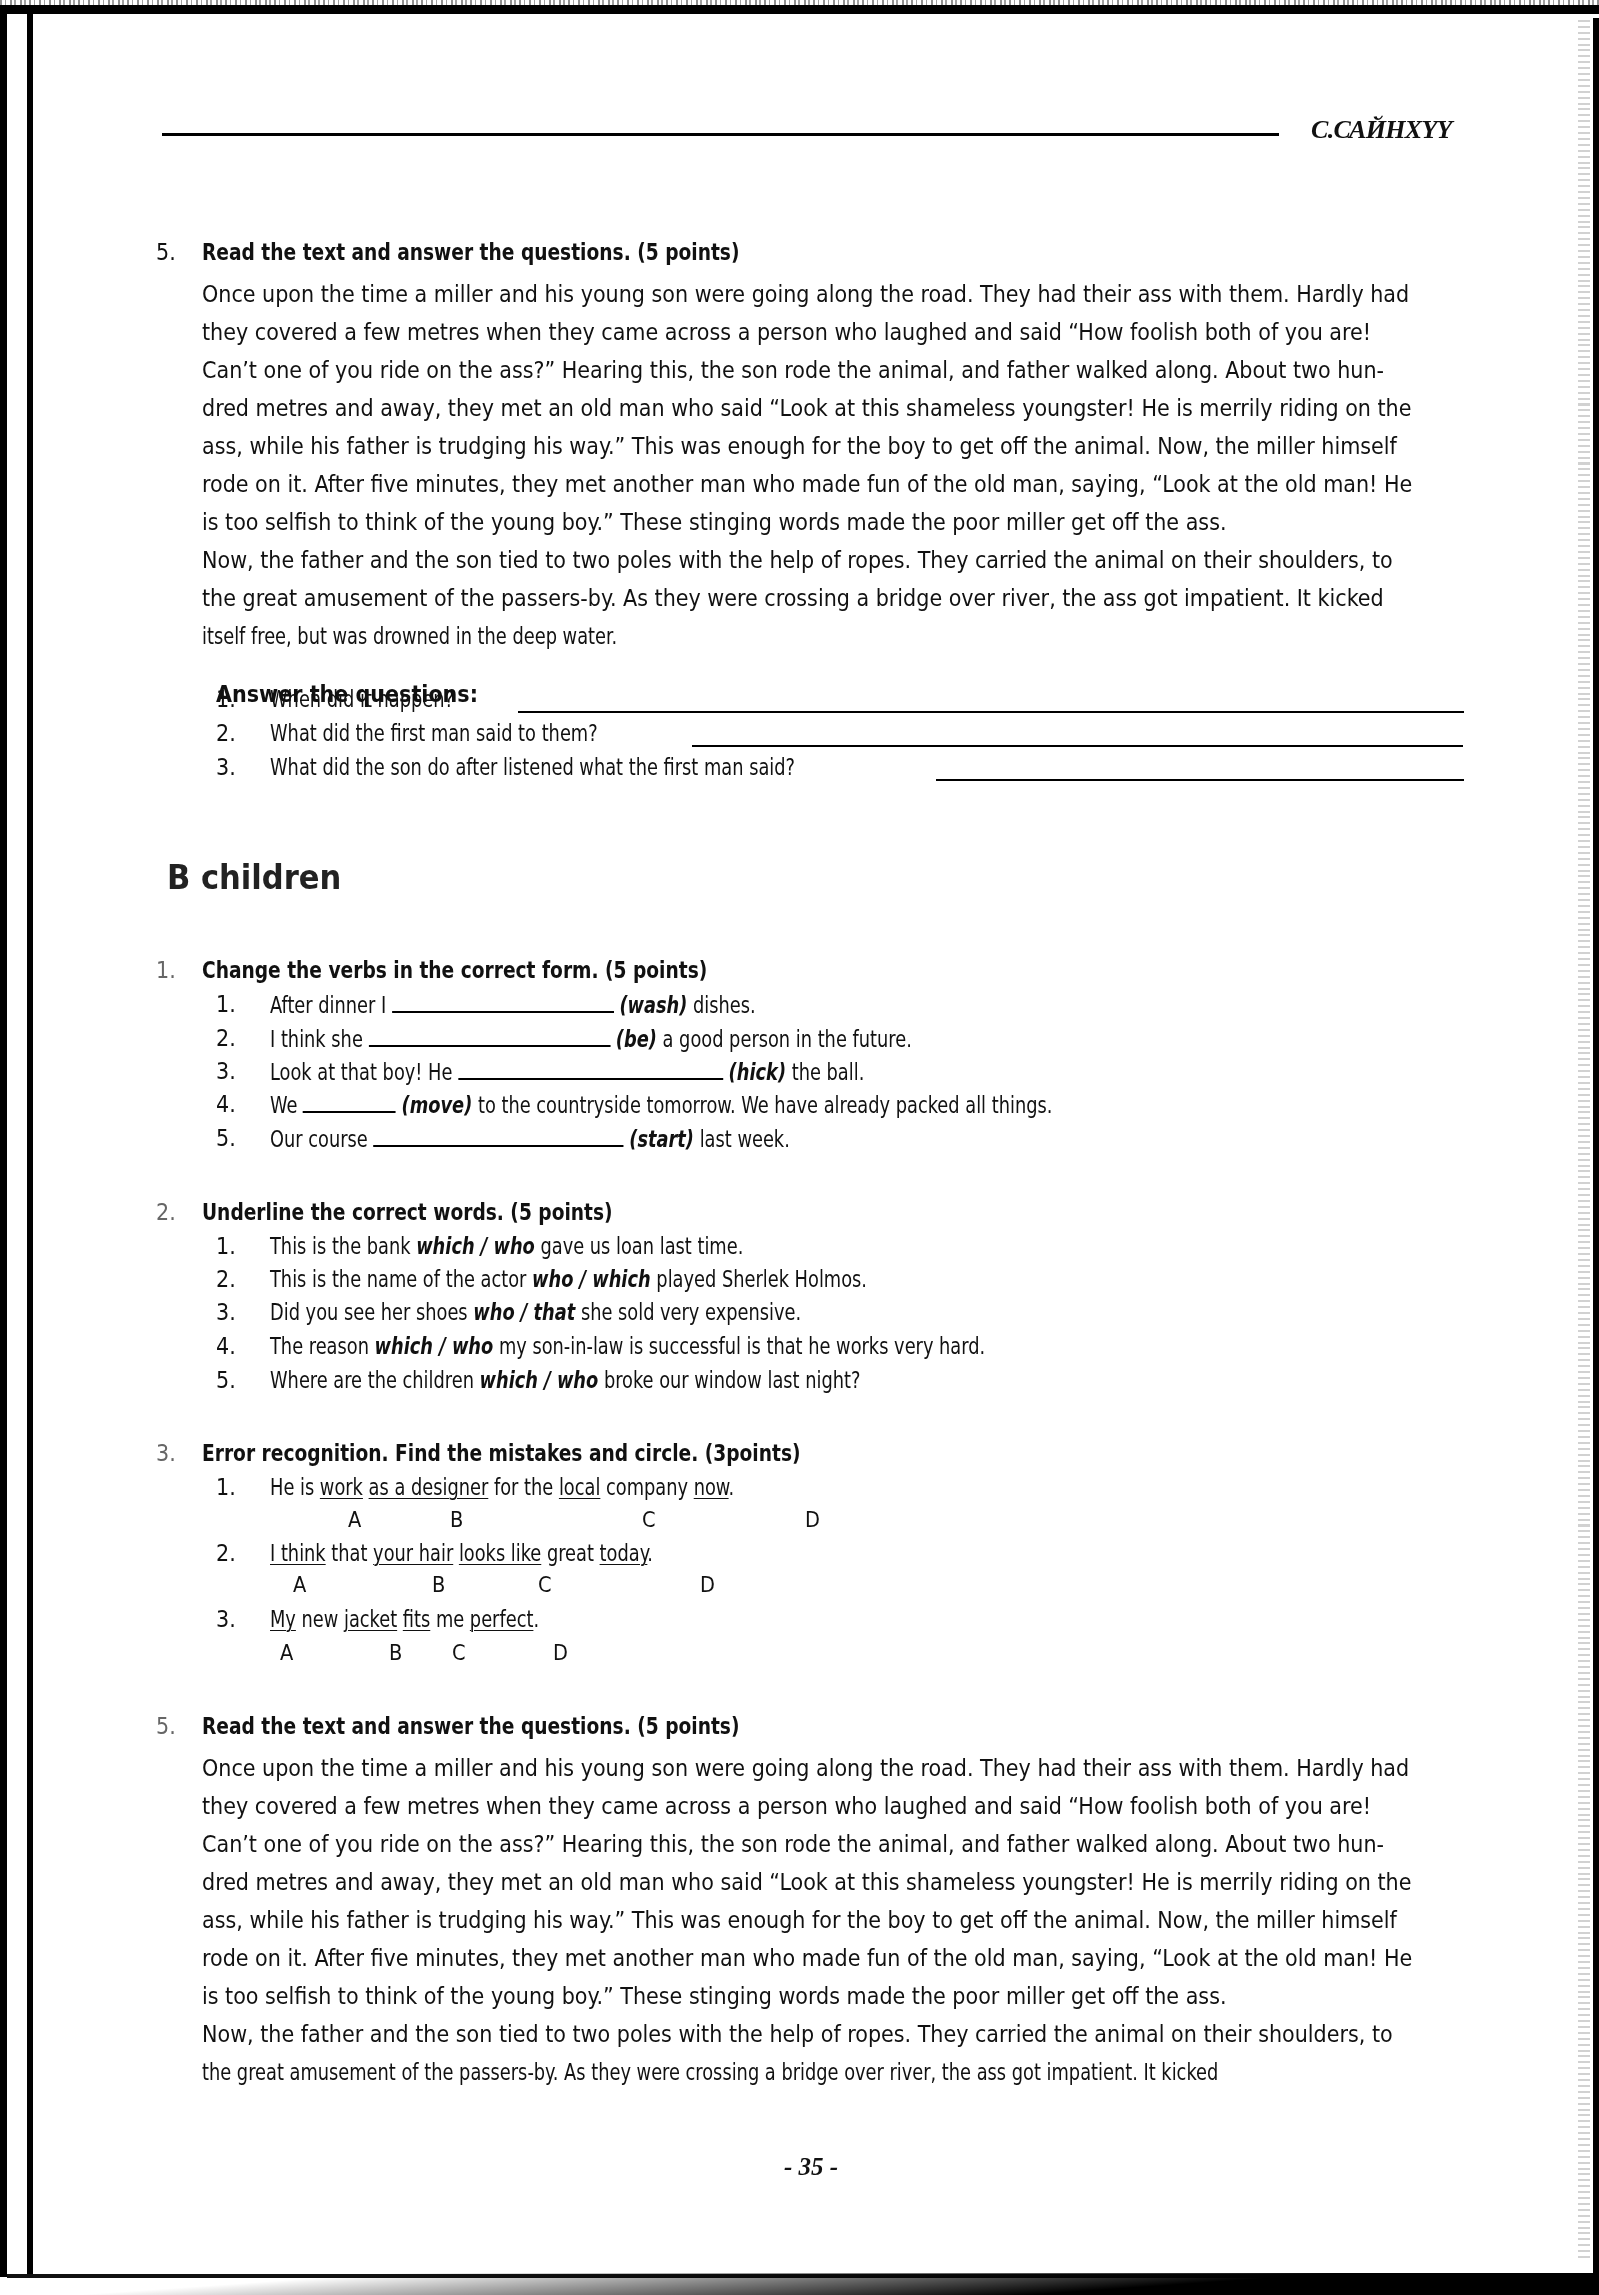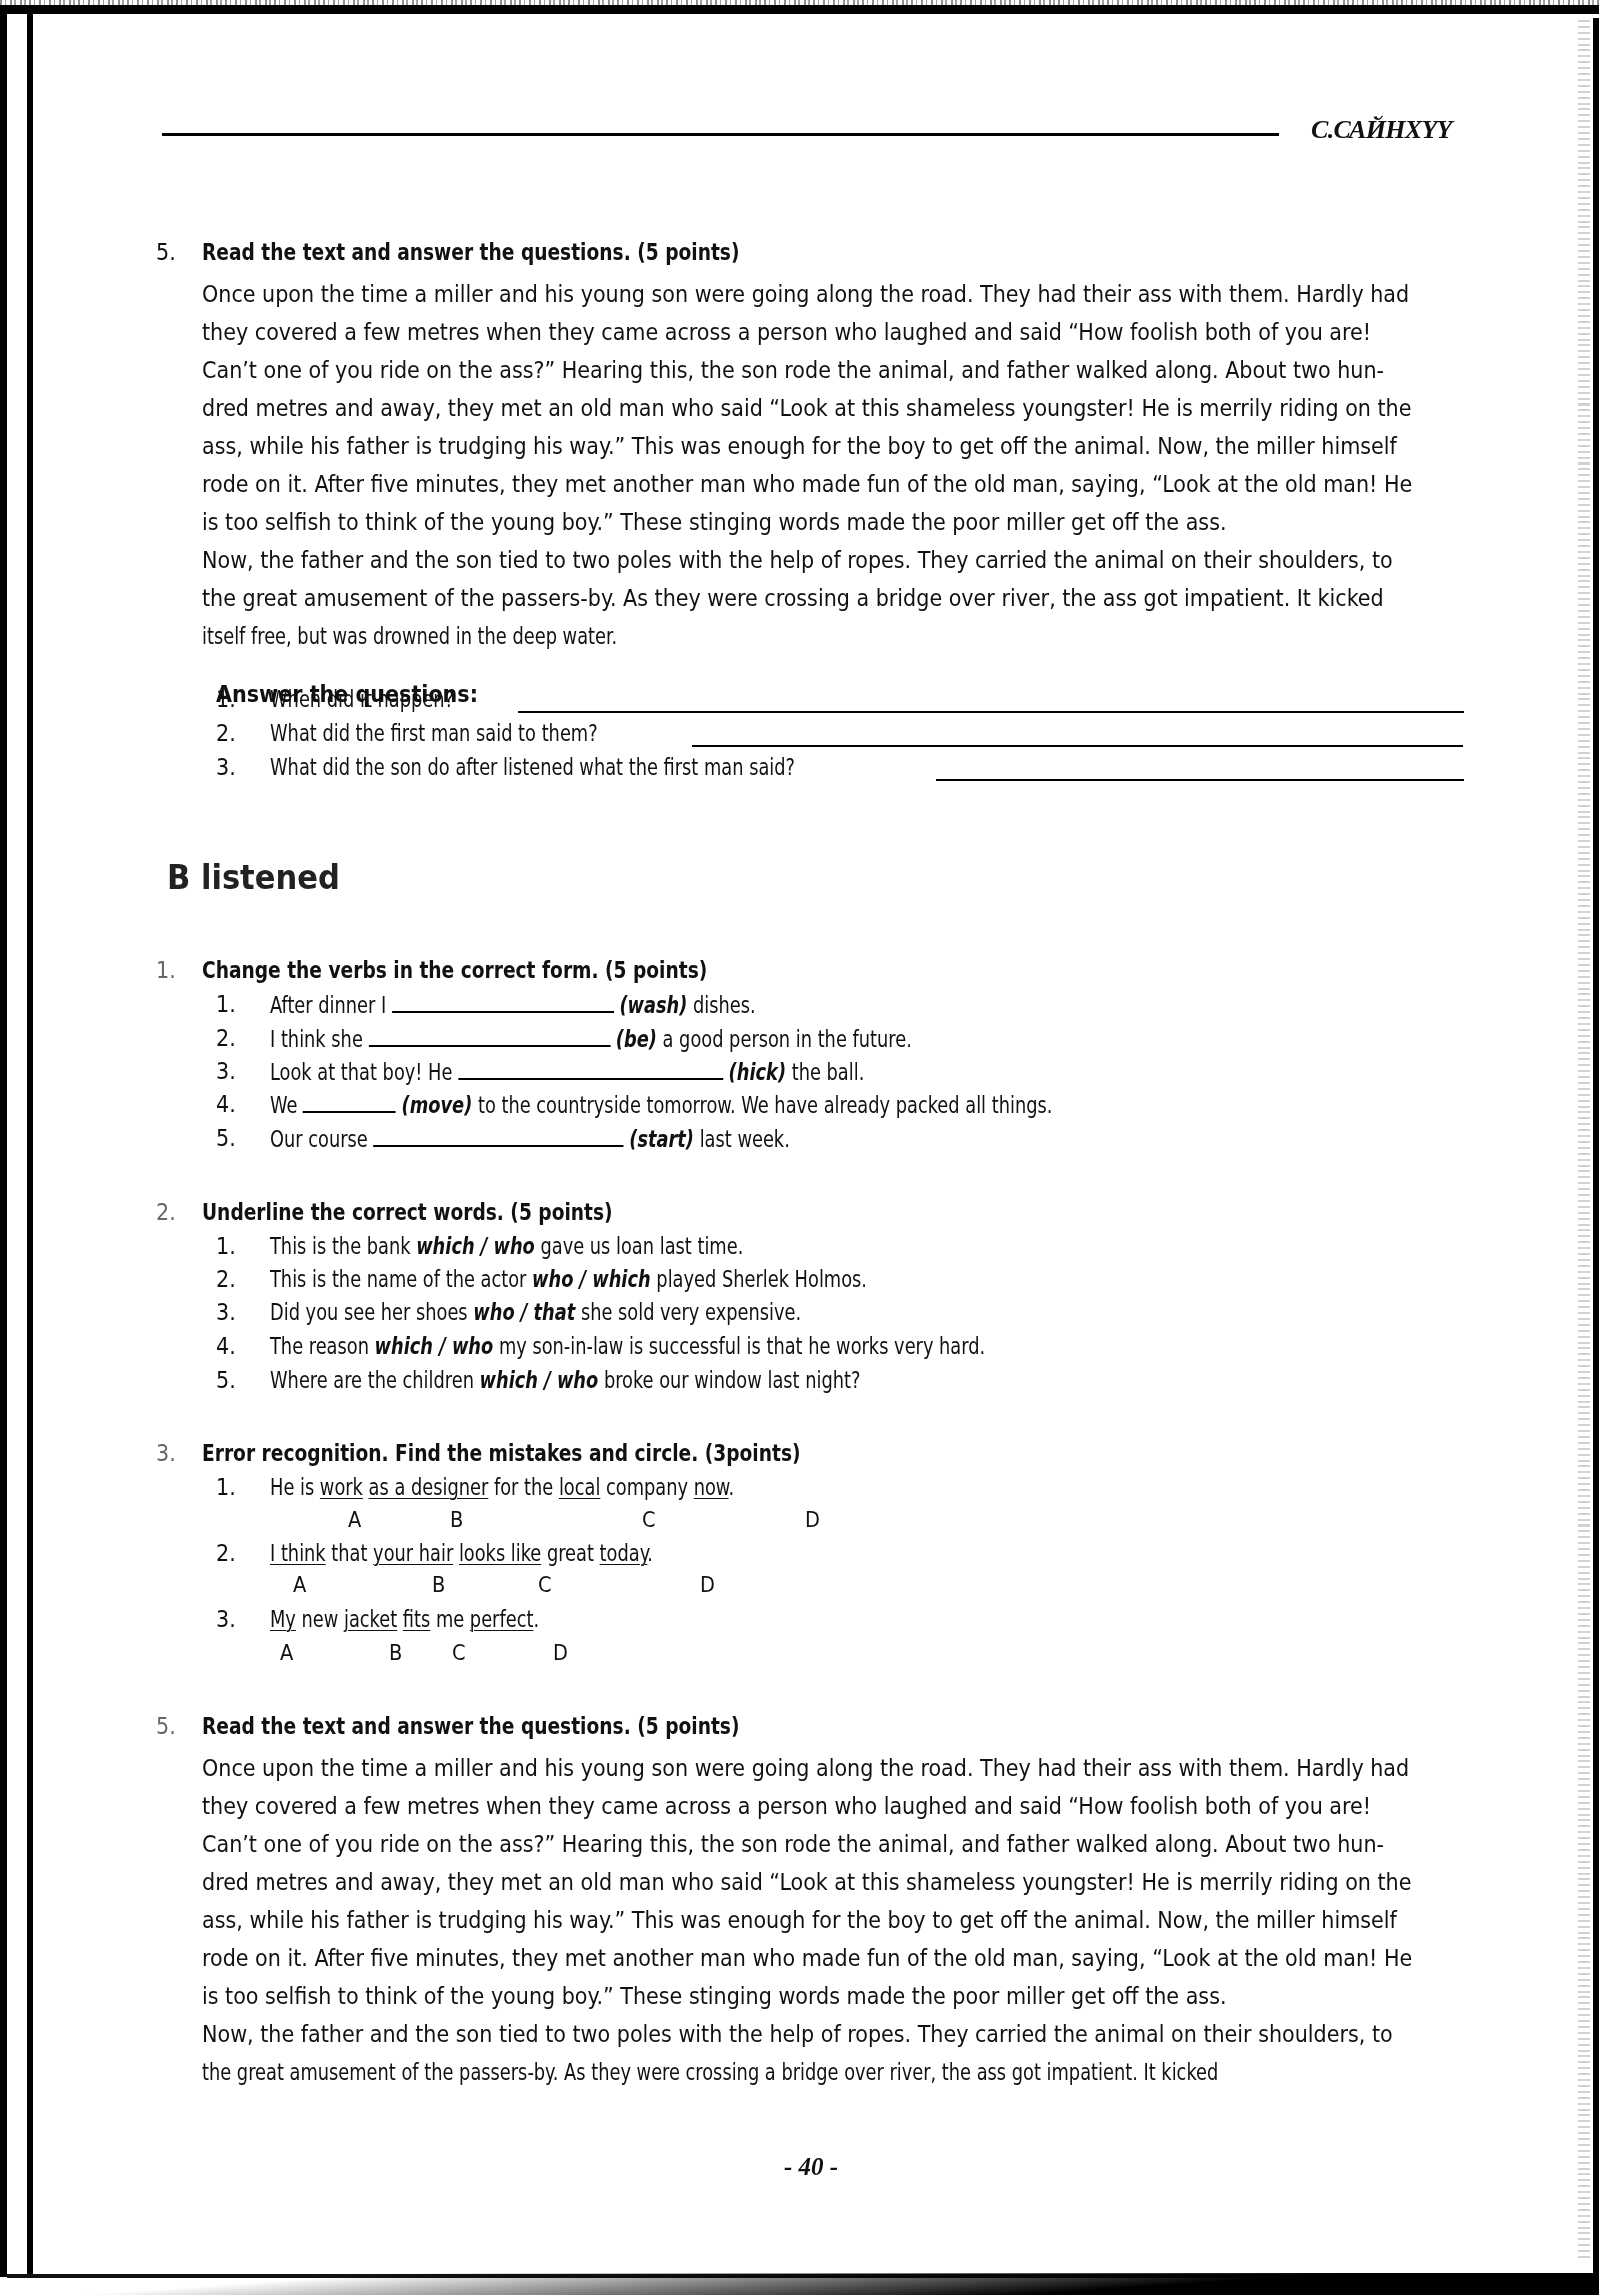--- a/index.html
+++ b/index.html
@@ -90,21 +90,21 @@
 <div class="answer-line" style="left:518px;top:711px;width:946px;"></div>
 
 <div class="num text" style="left:216px;top:720px;">2.</div>
 <div class="item text" style="left: 270px; top: 720px; transform: scaleX(0.86);">What did the first man said to them?</div>
 <div class="answer-line" style="left:692px;top:745px;width:771px;"></div>
 
 <div class="num text" style="left:216px;top:754px;">3.</div>
 <div class="item text" style="left: 270px; top: 754px; transform: scaleX(0.86);">What did the son do after listened what the first man said?</div>
 <div class="answer-line" style="left:936px;top:779px;width:528px;"></div>
 
-<div class="section-title text">B listened</div>
+<div class="section-title text">B children</div>
 
 <div class="num text faded" style="left:156px;top:957px;">1.</div>
 <div class="q-title text" style="left:202px;top:957px;position:absolute;">Change the verbs in the correct form. (5 points)</div>
 
 <div class="num text" style="left:216px;top:991px;">1.</div>
 <div class="item text" style="left: 270px; top: 991px; transform: scaleX(0.86);">
   <span>After dinner I</span>
   <span class="blank" style="width:258px;"></span>
   <span class="emph">(wash)</span>
   <span>dishes.</span>
@@ -219,14 +219,14 @@
     <span class="pline" style="transform: scaleX(1);">Can’t one of you ride on the ass?” Hearing this, the son rode the animal, and father walked along. About two hun-</span>
     <span class="pline" style="transform: scaleX(1);">dred metres and away, they met an old man who said “Look at this shameless youngster! He is merrily riding on the</span>
     <span class="pline" style="transform: scaleX(1);">ass, while his father is trudging his way.” This was enough for the boy to get off the animal. Now, the miller himself</span>
     <span class="pline" style="transform: scaleX(1);">rode on it. After five minutes, they met another man who made fun of the old man, saying, “Look at the old man! He</span>
     <span class="pline" style="transform: scaleX(1);">is too selfish to think of the young boy.” These stinging words made the poor miller get off the ass.</span>
     <span class="pline" style="transform: scaleX(1);">Now, the father and the son tied to two poles with the help of ropes. They carried the animal on their shoulders, to</span>
     <span class="pline" style="transform: scaleX(0.86);">the great amusement of the passers-by. As they were crossing a bridge over river, the ass got impatient. It kicked</span>
   </div>
 </div>
 
-<div class="page-number">- 40 -</div>
+<div class="page-number">- 35 -</div>
 
 
 </body></html>

